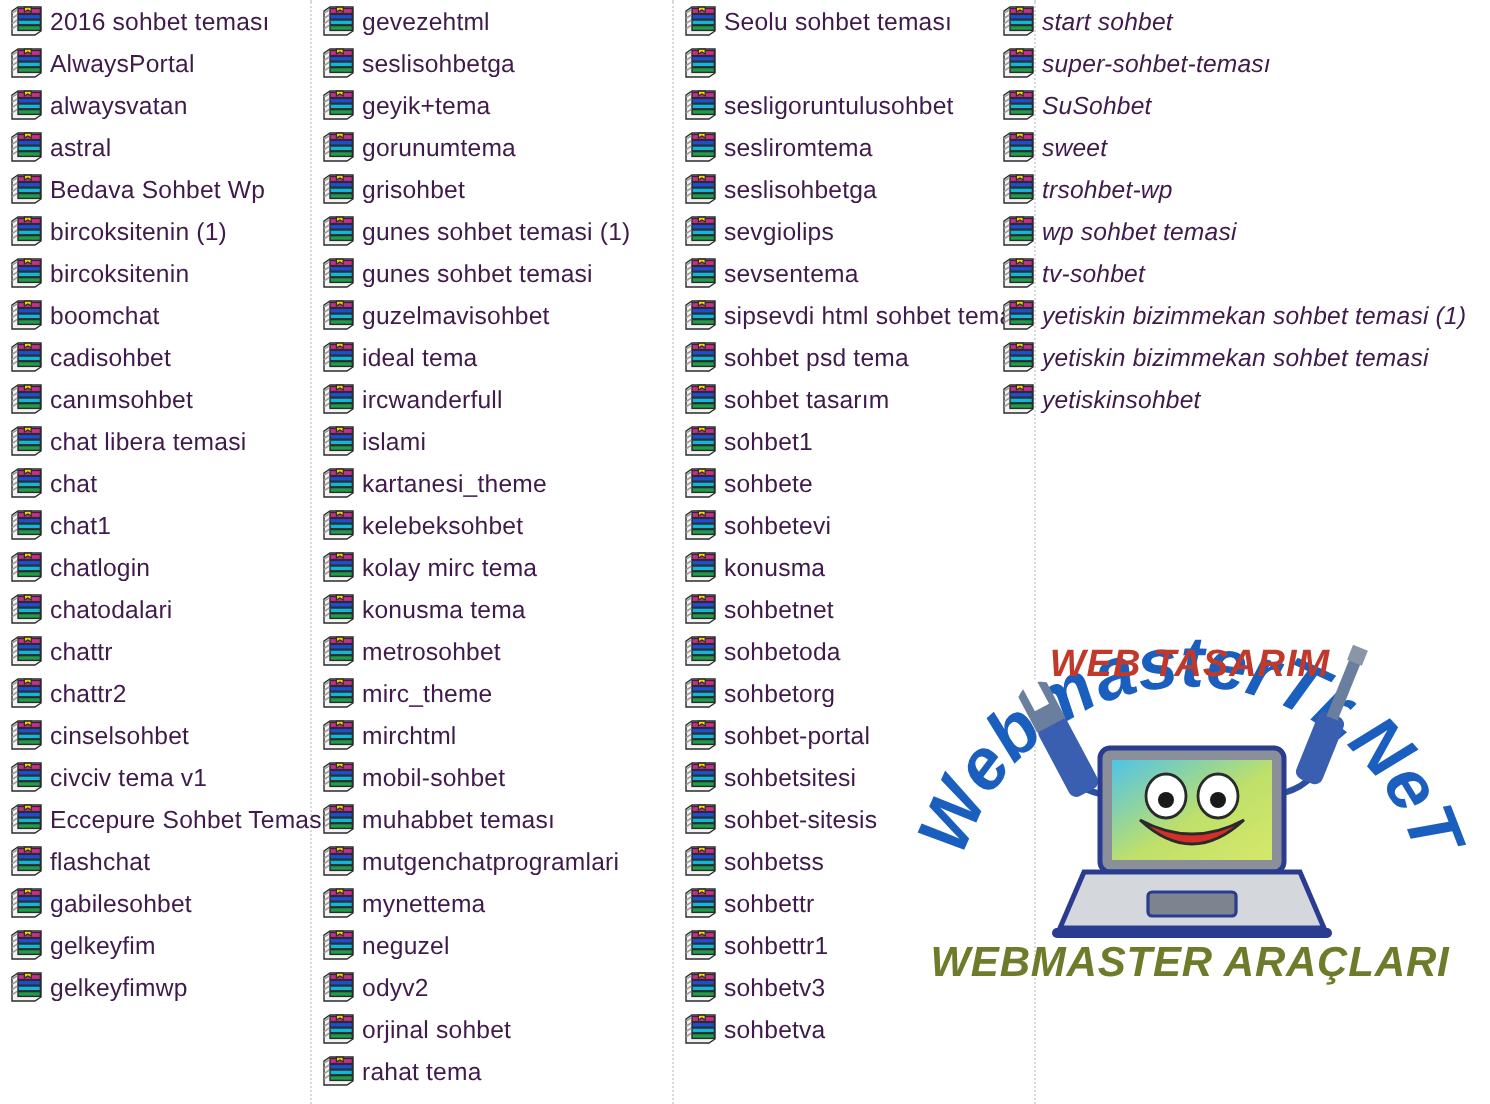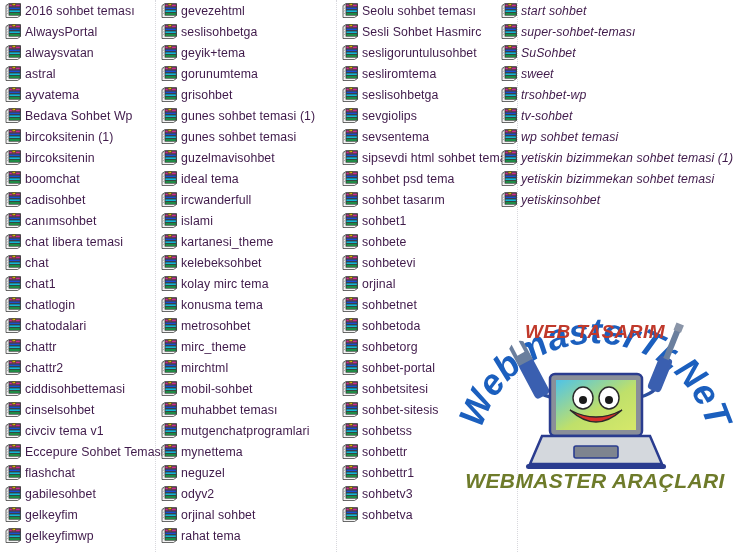--- a/index.html
+++ b/index.html
@@ -146,36 +146,20 @@
               <path d="M1 3.5 L4 1.5 L15.5 1.5 L15.5 13.5 L12.5 15.5 L1 15.5 Z" fill="#f3f3f3"></path>
               <rect x="4" y="2.2" width="11.2" height="2.6" fill="#cf2a8e"></rect>
               <rect x="4" y="5.2" width="11.2" height="2.4" fill="#1a4fd6"></rect>
               <rect x="4" y="8.0" width="11.2" height="2.4" fill="#13b6d6"></rect>
               <rect x="4" y="10.8" width="11.2" height="2.4" fill="#1e9e4a"></rect>
             </g>
             <path d="M1 4.6 L3.6 2.9 M1 7.2 L3.6 5.5 M1 9.8 L3.6 8.1 M1 12.4 L3.6 10.7" stroke="#9a9a9a" stroke-width="0.8"></path>
             <path d="M7.2 1.6 L10.6 1.6 L10.6 4.0 L8.9 3.0 L7.2 4.0 Z" fill="#f5d400" stroke="#2b2b2b" stroke-width="0.6"></path>
           </svg>
         </span>
-        <span class="file-label">ayvatema</span>
-      </div>
-      <div class="file-row">
-        <span class="file-icon">
-          <svg width="17" height="17" viewBox="0 0 17 17" xmlns="http://www.w3.org/2000/svg">
-            <g stroke="#2b2b2b" stroke-width="0.7">
-              <path d="M1 3.5 L4 1.5 L15.5 1.5 L15.5 13.5 L12.5 15.5 L1 15.5 Z" fill="#f3f3f3"></path>
-              <rect x="4" y="2.2" width="11.2" height="2.6" fill="#cf2a8e"></rect>
-              <rect x="4" y="5.2" width="11.2" height="2.4" fill="#1a4fd6"></rect>
-              <rect x="4" y="8.0" width="11.2" height="2.4" fill="#13b6d6"></rect>
-              <rect x="4" y="10.8" width="11.2" height="2.4" fill="#1e9e4a"></rect>
-            </g>
-            <path d="M1 4.6 L3.6 2.9 M1 7.2 L3.6 5.5 M1 9.8 L3.6 8.1 M1 12.4 L3.6 10.7" stroke="#9a9a9a" stroke-width="0.8"></path>
-            <path d="M7.2 1.6 L10.6 1.6 L10.6 4.0 L8.9 3.0 L7.2 4.0 Z" fill="#f5d400" stroke="#2b2b2b" stroke-width="0.6"></path>
-          </svg>
-        </span>
         <span class="file-label">Bedava Sohbet Wp</span>
       </div>
       <div class="file-row">
         <span class="file-icon">
           <svg width="17" height="17" viewBox="0 0 17 17" xmlns="http://www.w3.org/2000/svg">
             <g stroke="#2b2b2b" stroke-width="0.7">
               <path d="M1 3.5 L4 1.5 L15.5 1.5 L15.5 13.5 L12.5 15.5 L1 15.5 Z" fill="#f3f3f3"></path>
               <rect x="4" y="2.2" width="11.2" height="2.6" fill="#cf2a8e"></rect>
               <rect x="4" y="5.2" width="11.2" height="2.4" fill="#1a4fd6"></rect>
               <rect x="4" y="8.0" width="11.2" height="2.4" fill="#13b6d6"></rect>
@@ -355,36 +339,20 @@
               <rect x="4" y="2.2" width="11.2" height="2.6" fill="#cf2a8e"></rect>
               <rect x="4" y="5.2" width="11.2" height="2.4" fill="#1a4fd6"></rect>
               <rect x="4" y="8.0" width="11.2" height="2.4" fill="#13b6d6"></rect>
               <rect x="4" y="10.8" width="11.2" height="2.4" fill="#1e9e4a"></rect>
             </g>
             <path d="M1 4.6 L3.6 2.9 M1 7.2 L3.6 5.5 M1 9.8 L3.6 8.1 M1 12.4 L3.6 10.7" stroke="#9a9a9a" stroke-width="0.8"></path>
             <path d="M7.2 1.6 L10.6 1.6 L10.6 4.0 L8.9 3.0 L7.2 4.0 Z" fill="#f5d400" stroke="#2b2b2b" stroke-width="0.6"></path>
           </svg>
         </span>
         <span class="file-label">chattr2</span>
-      </div>
-      <div class="file-row">
-        <span class="file-icon">
-          <svg width="17" height="17" viewBox="0 0 17 17" xmlns="http://www.w3.org/2000/svg">
-            <g stroke="#2b2b2b" stroke-width="0.7">
-              <path d="M1 3.5 L4 1.5 L15.5 1.5 L15.5 13.5 L12.5 15.5 L1 15.5 Z" fill="#f3f3f3"></path>
-              <rect x="4" y="2.2" width="11.2" height="2.6" fill="#cf2a8e"></rect>
-              <rect x="4" y="5.2" width="11.2" height="2.4" fill="#1a4fd6"></rect>
-              <rect x="4" y="8.0" width="11.2" height="2.4" fill="#13b6d6"></rect>
-              <rect x="4" y="10.8" width="11.2" height="2.4" fill="#1e9e4a"></rect>
-            </g>
-            <path d="M1 4.6 L3.6 2.9 M1 7.2 L3.6 5.5 M1 9.8 L3.6 8.1 M1 12.4 L3.6 10.7" stroke="#9a9a9a" stroke-width="0.8"></path>
-            <path d="M7.2 1.6 L10.6 1.6 L10.6 4.0 L8.9 3.0 L7.2 4.0 Z" fill="#f5d400" stroke="#2b2b2b" stroke-width="0.6"></path>
-          </svg>
-        </span>
-        <span class="file-label">ciddisohbettemasi</span>
       </div>
       <div class="file-row">
         <span class="file-icon">
           <svg width="17" height="17" viewBox="0 0 17 17" xmlns="http://www.w3.org/2000/svg">
             <g stroke="#2b2b2b" stroke-width="0.7">
               <path d="M1 3.5 L4 1.5 L15.5 1.5 L15.5 13.5 L12.5 15.5 L1 15.5 Z" fill="#f3f3f3"></path>
               <rect x="4" y="2.2" width="11.2" height="2.6" fill="#cf2a8e"></rect>
               <rect x="4" y="5.2" width="11.2" height="2.4" fill="#1a4fd6"></rect>
               <rect x="4" y="8.0" width="11.2" height="2.4" fill="#13b6d6"></rect>
               <rect x="4" y="10.8" width="11.2" height="2.4" fill="#1e9e4a"></rect>
@@ -934,21 +902,20 @@
               <path d="M1 3.5 L4 1.5 L15.5 1.5 L15.5 13.5 L12.5 15.5 L1 15.5 Z" fill="#f3f3f3"></path>
               <rect x="4" y="2.2" width="11.2" height="2.6" fill="#cf2a8e"></rect>
               <rect x="4" y="5.2" width="11.2" height="2.4" fill="#1a4fd6"></rect>
               <rect x="4" y="8.0" width="11.2" height="2.4" fill="#13b6d6"></rect>
               <rect x="4" y="10.8" width="11.2" height="2.4" fill="#1e9e4a"></rect>
             </g>
             <path d="M1 4.6 L3.6 2.9 M1 7.2 L3.6 5.5 M1 9.8 L3.6 8.1 M1 12.4 L3.6 10.7" stroke="#9a9a9a" stroke-width="0.8"></path>
             <path d="M7.2 1.6 L10.6 1.6 L10.6 4.0 L8.9 3.0 L7.2 4.0 Z" fill="#f5d400" stroke="#2b2b2b" stroke-width="0.6"></path>
           </svg>
         </span>
-        <span class="file-label">Sesli Sohbet Hasmirc</span>
       </div>
       <div class="file-row">
         <span class="file-icon">
           <svg width="17" height="17" viewBox="0 0 17 17" xmlns="http://www.w3.org/2000/svg">
             <g stroke="#2b2b2b" stroke-width="0.7">
               <path d="M1 3.5 L4 1.5 L15.5 1.5 L15.5 13.5 L12.5 15.5 L1 15.5 Z" fill="#f3f3f3"></path>
               <rect x="4" y="2.2" width="11.2" height="2.6" fill="#cf2a8e"></rect>
               <rect x="4" y="5.2" width="11.2" height="2.4" fill="#1a4fd6"></rect>
               <rect x="4" y="8.0" width="11.2" height="2.4" fill="#13b6d6"></rect>
               <rect x="4" y="10.8" width="11.2" height="2.4" fill="#1e9e4a"></rect>
@@ -1126,21 +1093,21 @@
               <path d="M1 3.5 L4 1.5 L15.5 1.5 L15.5 13.5 L12.5 15.5 L1 15.5 Z" fill="#f3f3f3"></path>
               <rect x="4" y="2.2" width="11.2" height="2.6" fill="#cf2a8e"></rect>
               <rect x="4" y="5.2" width="11.2" height="2.4" fill="#1a4fd6"></rect>
               <rect x="4" y="8.0" width="11.2" height="2.4" fill="#13b6d6"></rect>
               <rect x="4" y="10.8" width="11.2" height="2.4" fill="#1e9e4a"></rect>
             </g>
             <path d="M1 4.6 L3.6 2.9 M1 7.2 L3.6 5.5 M1 9.8 L3.6 8.1 M1 12.4 L3.6 10.7" stroke="#9a9a9a" stroke-width="0.8"></path>
             <path d="M7.2 1.6 L10.6 1.6 L10.6 4.0 L8.9 3.0 L7.2 4.0 Z" fill="#f5d400" stroke="#2b2b2b" stroke-width="0.6"></path>
           </svg>
         </span>
-        <span class="file-label">orjinal</span>
+        <span class="file-label">konusma</span>
       </div>
       <div class="file-row">
         <span class="file-icon">
           <svg width="17" height="17" viewBox="0 0 17 17" xmlns="http://www.w3.org/2000/svg">
             <g stroke="#2b2b2b" stroke-width="0.7">
               <path d="M1 3.5 L4 1.5 L15.5 1.5 L15.5 13.5 L12.5 15.5 L1 15.5 Z" fill="#f3f3f3"></path>
               <rect x="4" y="2.2" width="11.2" height="2.6" fill="#cf2a8e"></rect>
               <rect x="4" y="5.2" width="11.2" height="2.4" fill="#1a4fd6"></rect>
               <rect x="4" y="8.0" width="11.2" height="2.4" fill="#13b6d6"></rect>
               <rect x="4" y="10.8" width="11.2" height="2.4" fill="#1e9e4a"></rect>
@@ -1400,37 +1367,37 @@
               <path d="M1 3.5 L4 1.5 L15.5 1.5 L15.5 13.5 L12.5 15.5 L1 15.5 Z" fill="#f3f3f3"></path>
               <rect x="4" y="2.2" width="11.2" height="2.6" fill="#cf2a8e"></rect>
               <rect x="4" y="5.2" width="11.2" height="2.4" fill="#1a4fd6"></rect>
               <rect x="4" y="8.0" width="11.2" height="2.4" fill="#13b6d6"></rect>
               <rect x="4" y="10.8" width="11.2" height="2.4" fill="#1e9e4a"></rect>
             </g>
             <path d="M1 4.6 L3.6 2.9 M1 7.2 L3.6 5.5 M1 9.8 L3.6 8.1 M1 12.4 L3.6 10.7" stroke="#9a9a9a" stroke-width="0.8"></path>
             <path d="M7.2 1.6 L10.6 1.6 L10.6 4.0 L8.9 3.0 L7.2 4.0 Z" fill="#f5d400" stroke="#2b2b2b" stroke-width="0.6"></path>
           </svg>
         </span>
+        <span class="file-label">wp sohbet temasi</span>
+      </div>
+      <div class="file-row">
+        <span class="file-icon">
+          <svg width="17" height="17" viewBox="0 0 17 17" xmlns="http://www.w3.org/2000/svg">
+            <g stroke="#2b2b2b" stroke-width="0.7">
+              <path d="M1 3.5 L4 1.5 L15.5 1.5 L15.5 13.5 L12.5 15.5 L1 15.5 Z" fill="#f3f3f3"></path>
+              <rect x="4" y="2.2" width="11.2" height="2.6" fill="#cf2a8e"></rect>
+              <rect x="4" y="5.2" width="11.2" height="2.4" fill="#1a4fd6"></rect>
+              <rect x="4" y="8.0" width="11.2" height="2.4" fill="#13b6d6"></rect>
+              <rect x="4" y="10.8" width="11.2" height="2.4" fill="#1e9e4a"></rect>
+            </g>
+            <path d="M1 4.6 L3.6 2.9 M1 7.2 L3.6 5.5 M1 9.8 L3.6 8.1 M1 12.4 L3.6 10.7" stroke="#9a9a9a" stroke-width="0.8"></path>
+            <path d="M7.2 1.6 L10.6 1.6 L10.6 4.0 L8.9 3.0 L7.2 4.0 Z" fill="#f5d400" stroke="#2b2b2b" stroke-width="0.6"></path>
+          </svg>
+        </span>
         <span class="file-label">tv-sohbet</span>
-      </div>
-      <div class="file-row">
-        <span class="file-icon">
-          <svg width="17" height="17" viewBox="0 0 17 17" xmlns="http://www.w3.org/2000/svg">
-            <g stroke="#2b2b2b" stroke-width="0.7">
-              <path d="M1 3.5 L4 1.5 L15.5 1.5 L15.5 13.5 L12.5 15.5 L1 15.5 Z" fill="#f3f3f3"></path>
-              <rect x="4" y="2.2" width="11.2" height="2.6" fill="#cf2a8e"></rect>
-              <rect x="4" y="5.2" width="11.2" height="2.4" fill="#1a4fd6"></rect>
-              <rect x="4" y="8.0" width="11.2" height="2.4" fill="#13b6d6"></rect>
-              <rect x="4" y="10.8" width="11.2" height="2.4" fill="#1e9e4a"></rect>
-            </g>
-            <path d="M1 4.6 L3.6 2.9 M1 7.2 L3.6 5.5 M1 9.8 L3.6 8.1 M1 12.4 L3.6 10.7" stroke="#9a9a9a" stroke-width="0.8"></path>
-            <path d="M7.2 1.6 L10.6 1.6 L10.6 4.0 L8.9 3.0 L7.2 4.0 Z" fill="#f5d400" stroke="#2b2b2b" stroke-width="0.6"></path>
-          </svg>
-        </span>
-        <span class="file-label">wp sohbet temasi</span>
       </div>
       <div class="file-row">
         <span class="file-icon">
           <svg width="17" height="17" viewBox="0 0 17 17" xmlns="http://www.w3.org/2000/svg">
             <g stroke="#2b2b2b" stroke-width="0.7">
               <path d="M1 3.5 L4 1.5 L15.5 1.5 L15.5 13.5 L12.5 15.5 L1 15.5 Z" fill="#f3f3f3"></path>
               <rect x="4" y="2.2" width="11.2" height="2.6" fill="#cf2a8e"></rect>
               <rect x="4" y="5.2" width="11.2" height="2.4" fill="#1a4fd6"></rect>
               <rect x="4" y="8.0" width="11.2" height="2.4" fill="#13b6d6"></rect>
               <rect x="4" y="10.8" width="11.2" height="2.4" fill="#1e9e4a"></rect>

